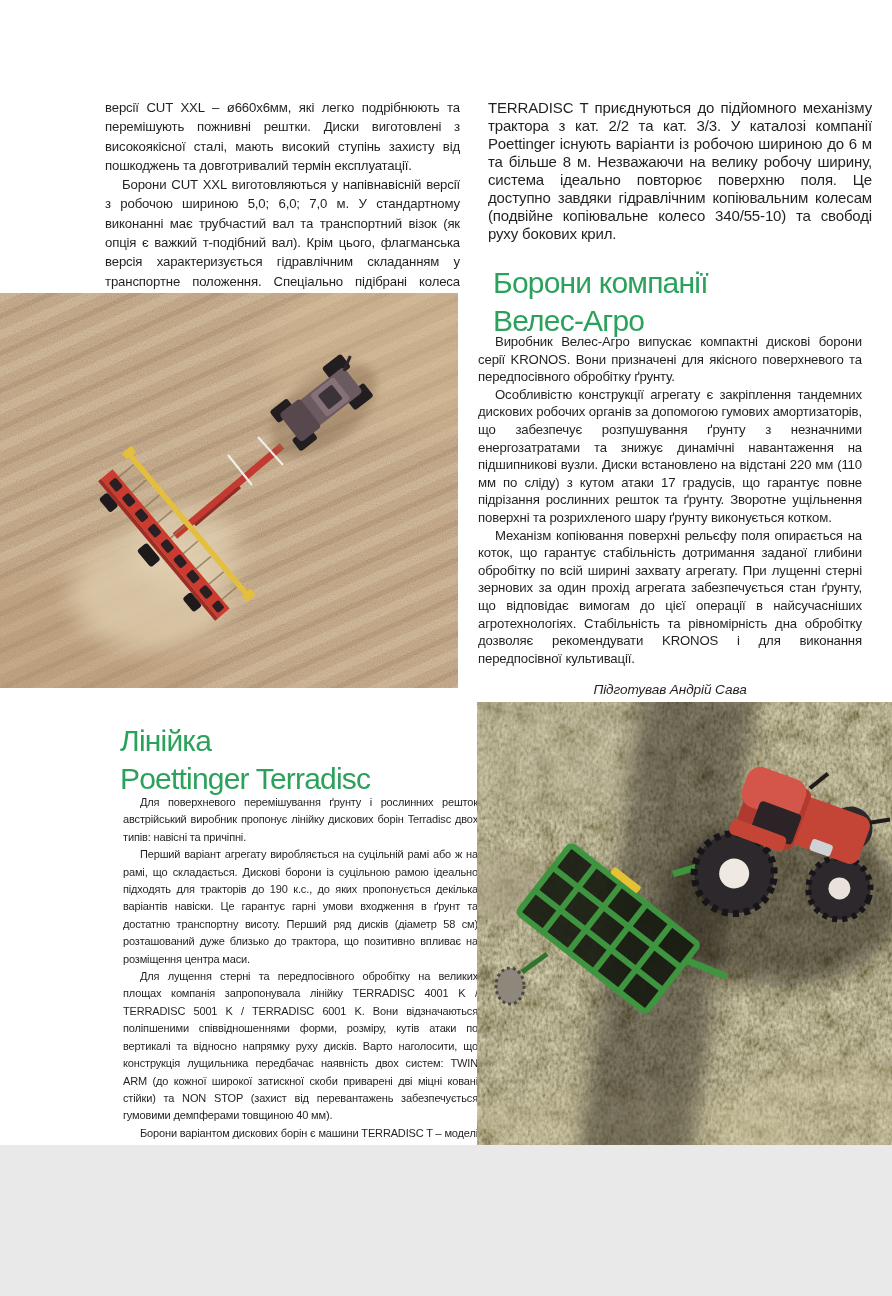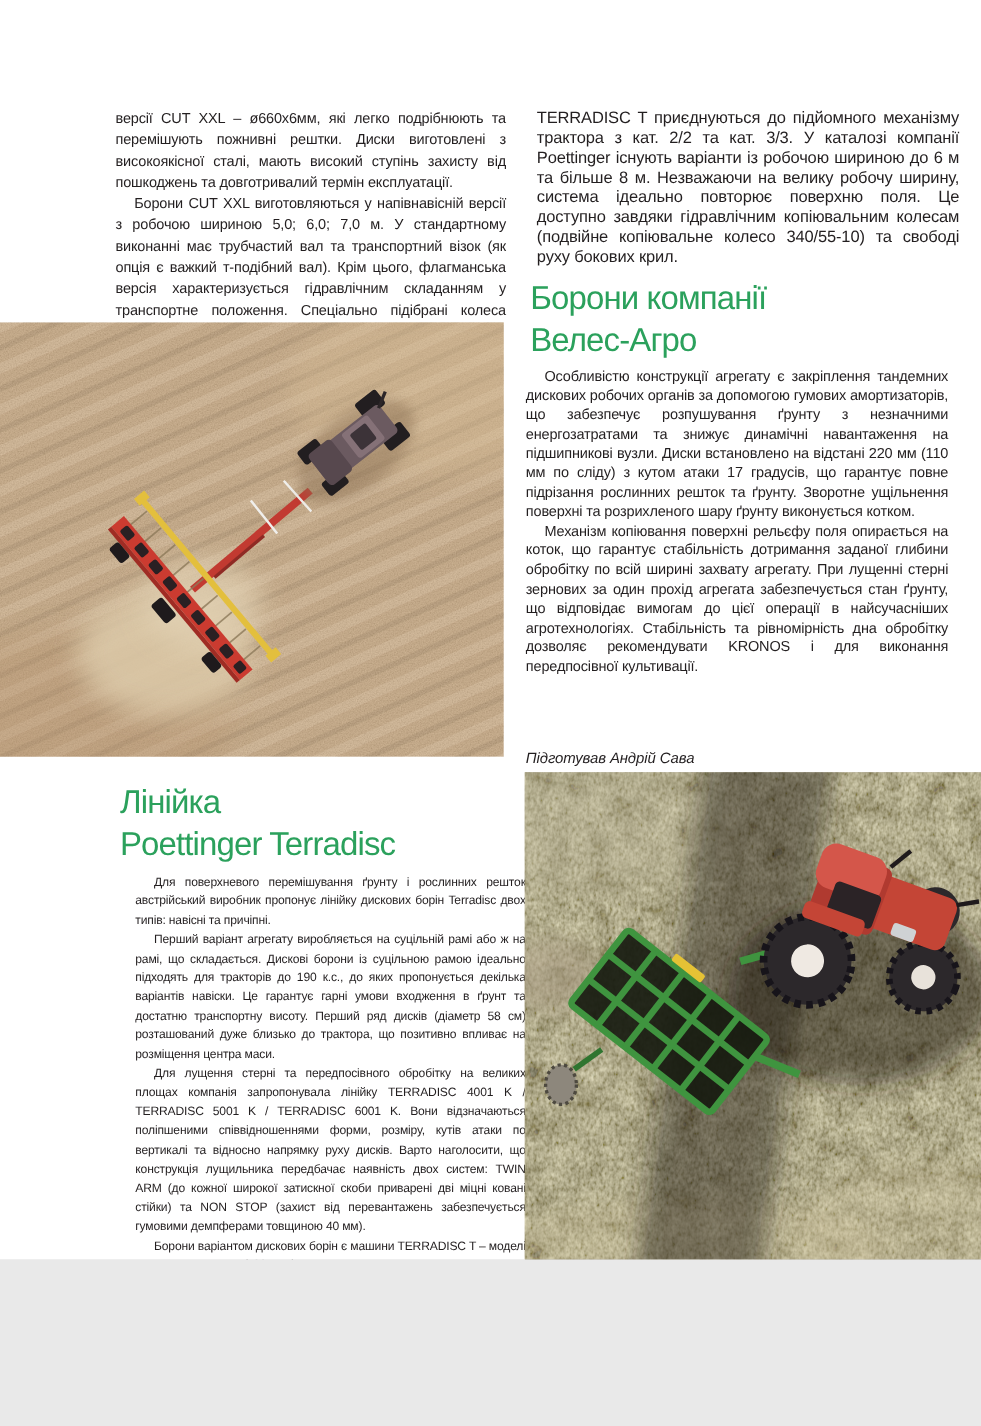--- a/index.html
+++ b/index.html
@@ -17,29 +17,29 @@
   }
   .bodytext p.noindent { text-indent:0; }
   #left-top    { left:105px; top:98px;  width:355px; font-size:13.2px; line-height:19.3px; }
   #right-top   { left:488px; top:99px;  width:384px; font-size:15px; line-height:18.0px; }
   #left-bottom { left:123px; top:794px; width:355px; font-size:11px; line-height:17.4px; }
   #right-mid   { left:478px; top:333px; width:384px; font-size:13.2px; line-height:17.6px; }
 
   
   .h-green {
     color:#2ba15c; font-size:30px; line-height:38px; font-weight:400;
-    letter-spacing:-0.8px; margin:5px;
+    letter-spacing:-0.8px; margin:16px;
   }
   .h-green span { display:block; }
   #left-heading  { left:104px; top:706px; width:360px; }
   #right-heading { left:477px; top:248px; width:390px; }
 
   
   #byline {
-    left:478px; top:682px; width:384px; text-align:left;
+    left:478px; top:682px; width:384px; text-align:center;
     font-style:italic; font-size:13.6px; letter-spacing:-0.1px;
   }
 
   
   #photo1 { left:0;     top:293px; width:458px; height:395px; margin:0; }
   #photo2 { left:477px; top:702px; width:415px; height:479px; margin:0; }
   #photo1 svg, #photo2 svg { display:block; }
 
   
   #page-bar {
@@ -72,20 +72,21 @@
   <section class="abs bodytext" id="right-top">
     <p class="noindent">TERRADISC T приєднуються до підйомного механізму трактора з кат. 2/2 та кат. 3/3. У каталозі компанії Poettinger існують варіанти із робочою шириною до 6 м та більше 8 м. Незважаючи на велику робочу ширину, система ідеально повторює поверхню поля. Це доступно завдяки гідравлічним копіювальним колесам (подвійне копіювальне колесо 340/55-10) та свободі руху бокових крил.</p>
   </section>
 
   <h2 class="abs h-green" id="right-heading">
     <span>Борони компанії</span>
     <span>Велес-Агро</span>
   </h2>
 
   <section class="abs bodytext" id="right-mid">
+    <p>Виробник Велес-Агро випускає компактні дискові борони серії KRONOS. Вони призначені для якісного поверхневого та передпосівного обробітку ґрунту.</p>
     <p>Особливістю конструкції агрегату є закріплення тандемних дискових робочих органів за допомогою гумових амортизаторів, що забезпечує розпушування ґрунту з незначними енергозатратами та знижує динамічні навантаження на підшипникові вузли. Диски встановлено на відстані 220 мм (110 мм по сліду) з кутом атаки 17 градусів, що гарантує повне підрізання рослинних решток та ґрунту. Зворотне ущільнення поверхні та розрихленого шару ґрунту виконується котком.</p>
     <p>Механізм копіювання поверхні рельєфу поля опирається на коток, що гарантує стабільність дотримання заданої глибини обробітку по всій ширині захвату агрегату. При лущенні стерні зернових за один прохід агрегата забезпечується стан ґрунту, що відповідає вимогам до цієї операції в найсучасніших агротехнологіях. Стабільність та рівномірність дна обробітку дозволяє рекомендувати KRONOS і для виконання передпосівної культивації.</p>
   </section>
 
   <div class="abs" id="byline">Підготував Андрій Сава</div>
 
   <h2 class="abs h-green" id="left-heading">
     <span>Лінійка</span>
     <span>Poettinger Terradisc</span>
   </h2>

